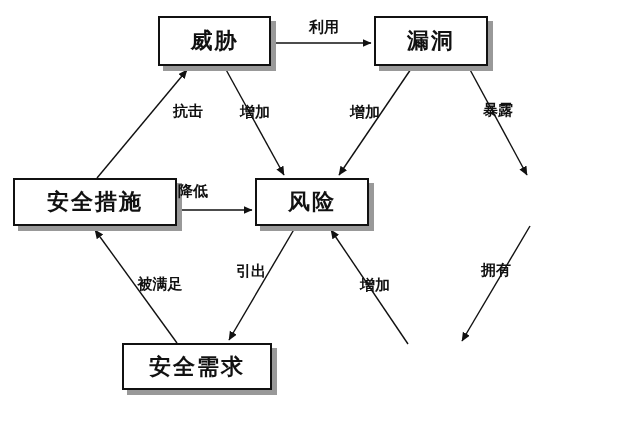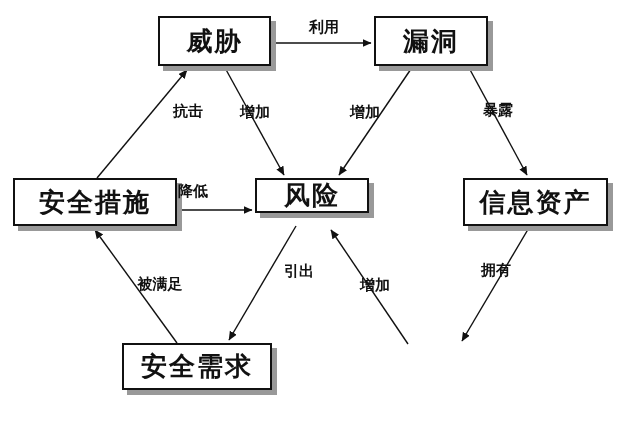--- a/index.html
+++ b/index.html
@@ -22,21 +22,21 @@
   }
   .node {
     position: absolute;
     box-sizing: border-box;
     background: #ffffff;
     border: 2px solid #111111;
     box-shadow: 5px 5px 0 #999999;
     display: flex;
     align-items: center;
     justify-content: center;
-    font-size: 26px;
+    font-size: 22px;
     font-weight: bold;
     color: #111111;
     letter-spacing: 2px;
     white-space: nowrap;
   }
   .edge-label {
     position: absolute;
     transform: translate(-50%, -50%);
     font-size: 15px;
     font-weight: bold;
@@ -64,28 +64,27 @@
     <line x1="163" y1="210" x2="252" y2="210" stroke="#111111" stroke-width="1.4" marker-end="url(#arrow)"></line>
     <line x1="177" y1="343" x2="95" y2="230" stroke="#111111" stroke-width="1.4" marker-end="url(#arrow)"></line>
     <line x1="296" y1="226" x2="229" y2="340" stroke="#111111" stroke-width="1.4" marker-end="url(#arrow)"></line>
     <line x1="408" y1="344" x2="331" y2="230" stroke="#111111" stroke-width="1.4" marker-end="url(#arrow)"></line>
     <line x1="530" y1="226" x2="462" y2="341" stroke="#111111" stroke-width="1.4" marker-end="url(#arrow)"></line>
   </svg>
 
   <div class="node" style="left:158px; top:16px;  width:113px; height:50px;">威胁</div>
   <div class="node" style="left:374px; top:16px;  width:114px; height:50px;">漏洞</div>
   <div class="node" style="left:13px;  top:178px; width:164px; height:48px;">安全措施</div>
-  <div class="node" style="left:255px; top:178px; width:114px; height:35px;">风险</div>
-  <div class="node" style="left:463px; top:178px; width:145px; height:48px;">信息资产</div>
+  <div class="node" style="left:255px; top:178px; width:114px; height:48px;">风险</div>
   <div class="node" style="left:122px; top:343px; width:150px; height:47px;">安全需求</div>
 
   <span class="edge-label" style="left:324px; top:27px;">利用</span>
   <span class="edge-label" style="left:142px; top:111px;margin-left:46px;">抗击</span>
   <span class="edge-label" style="left:255px; top:112px;">增加</span>
   <span class="edge-label" style="left:365px; top:112px;">增加</span>
   <span class="edge-label" style="left:498px; top:110px;">暴露</span>
   <span class="edge-label" style="left:193px; top:191px;">降低</span>
   <span class="edge-label" style="left:160px; top:284px;">被满足</span>
-  <span class="edge-label" style="left:251px; top:271px;margin-left:48px;">引出</span>
+  <span class="edge-label" style="left:251px; top:271px;">引出</span>
   <span class="edge-label" style="left:375px; top:285px;">增加</span>
   <span class="edge-label" style="left:496px; top:270px;">拥有</span>
 
 </div>
 
 </body></html>

